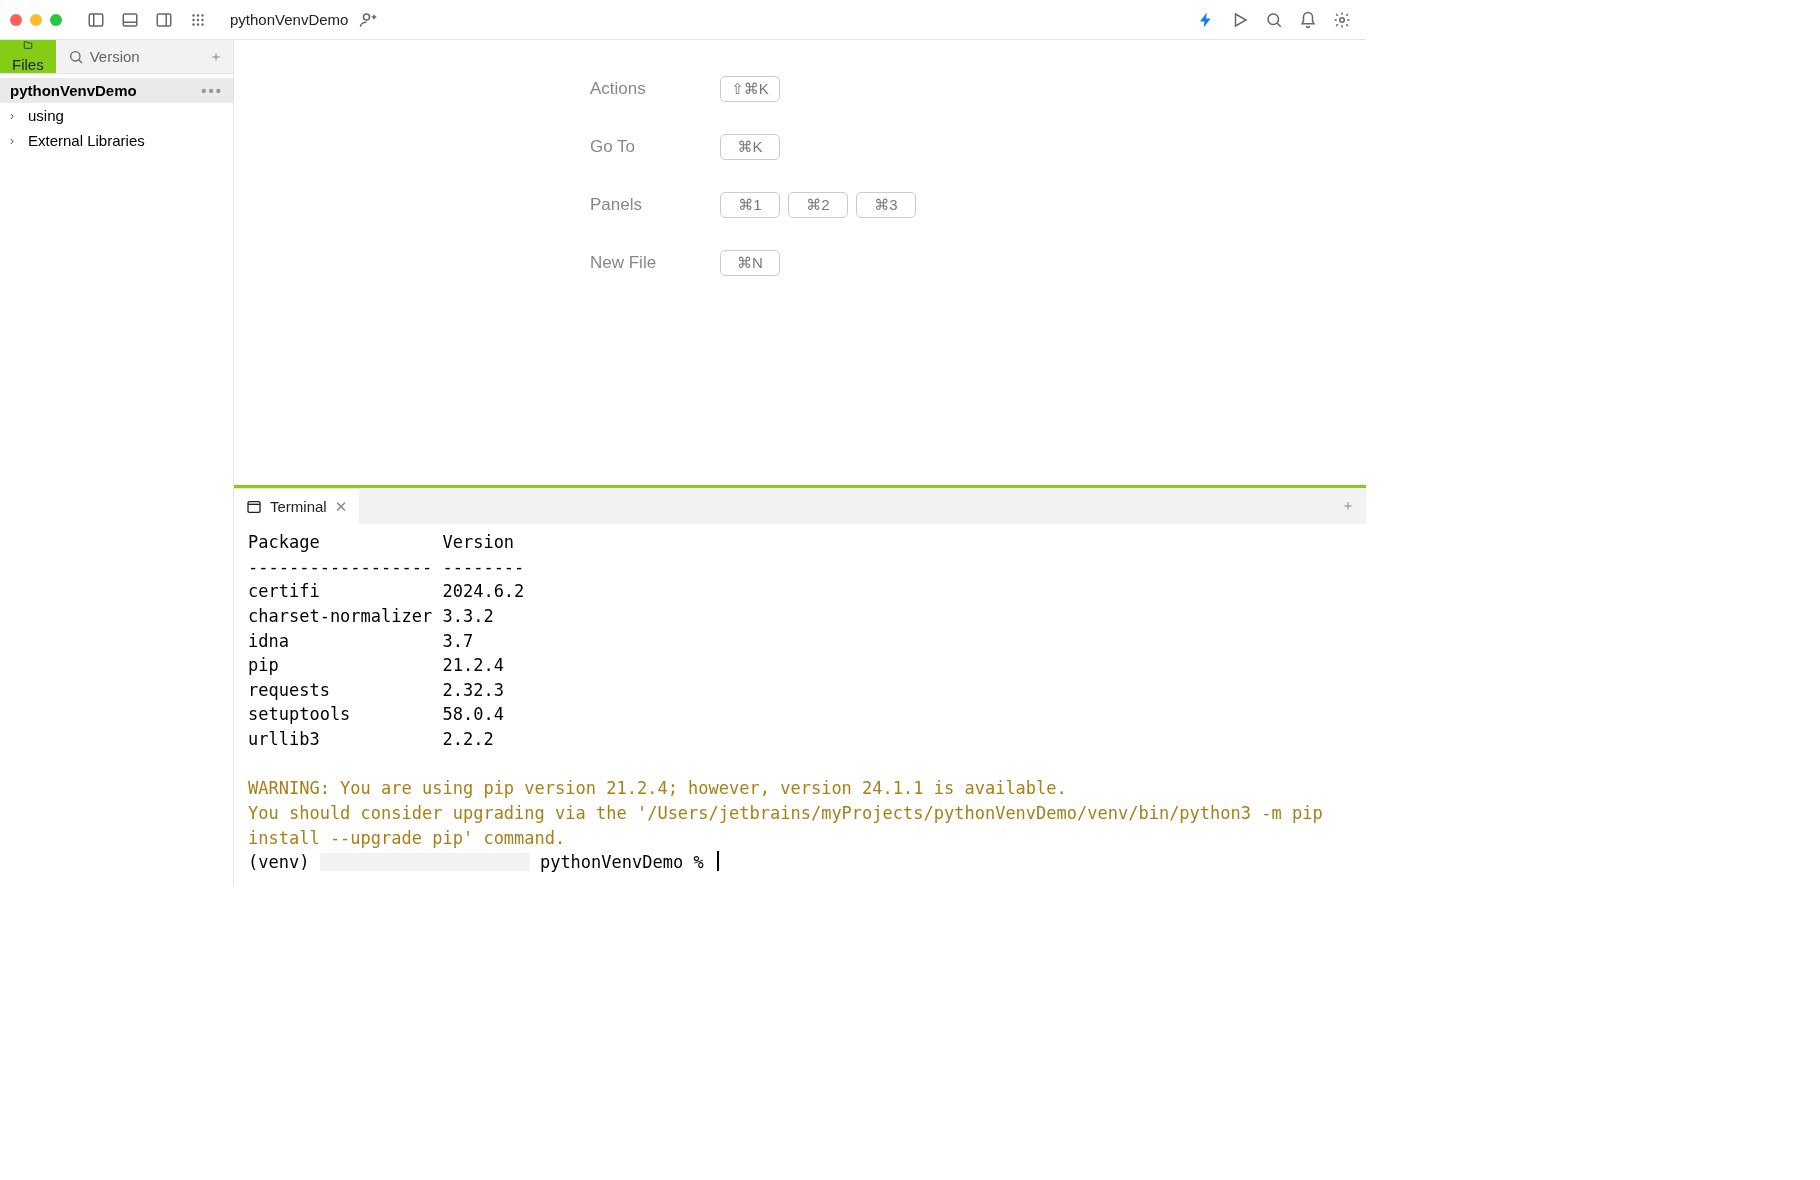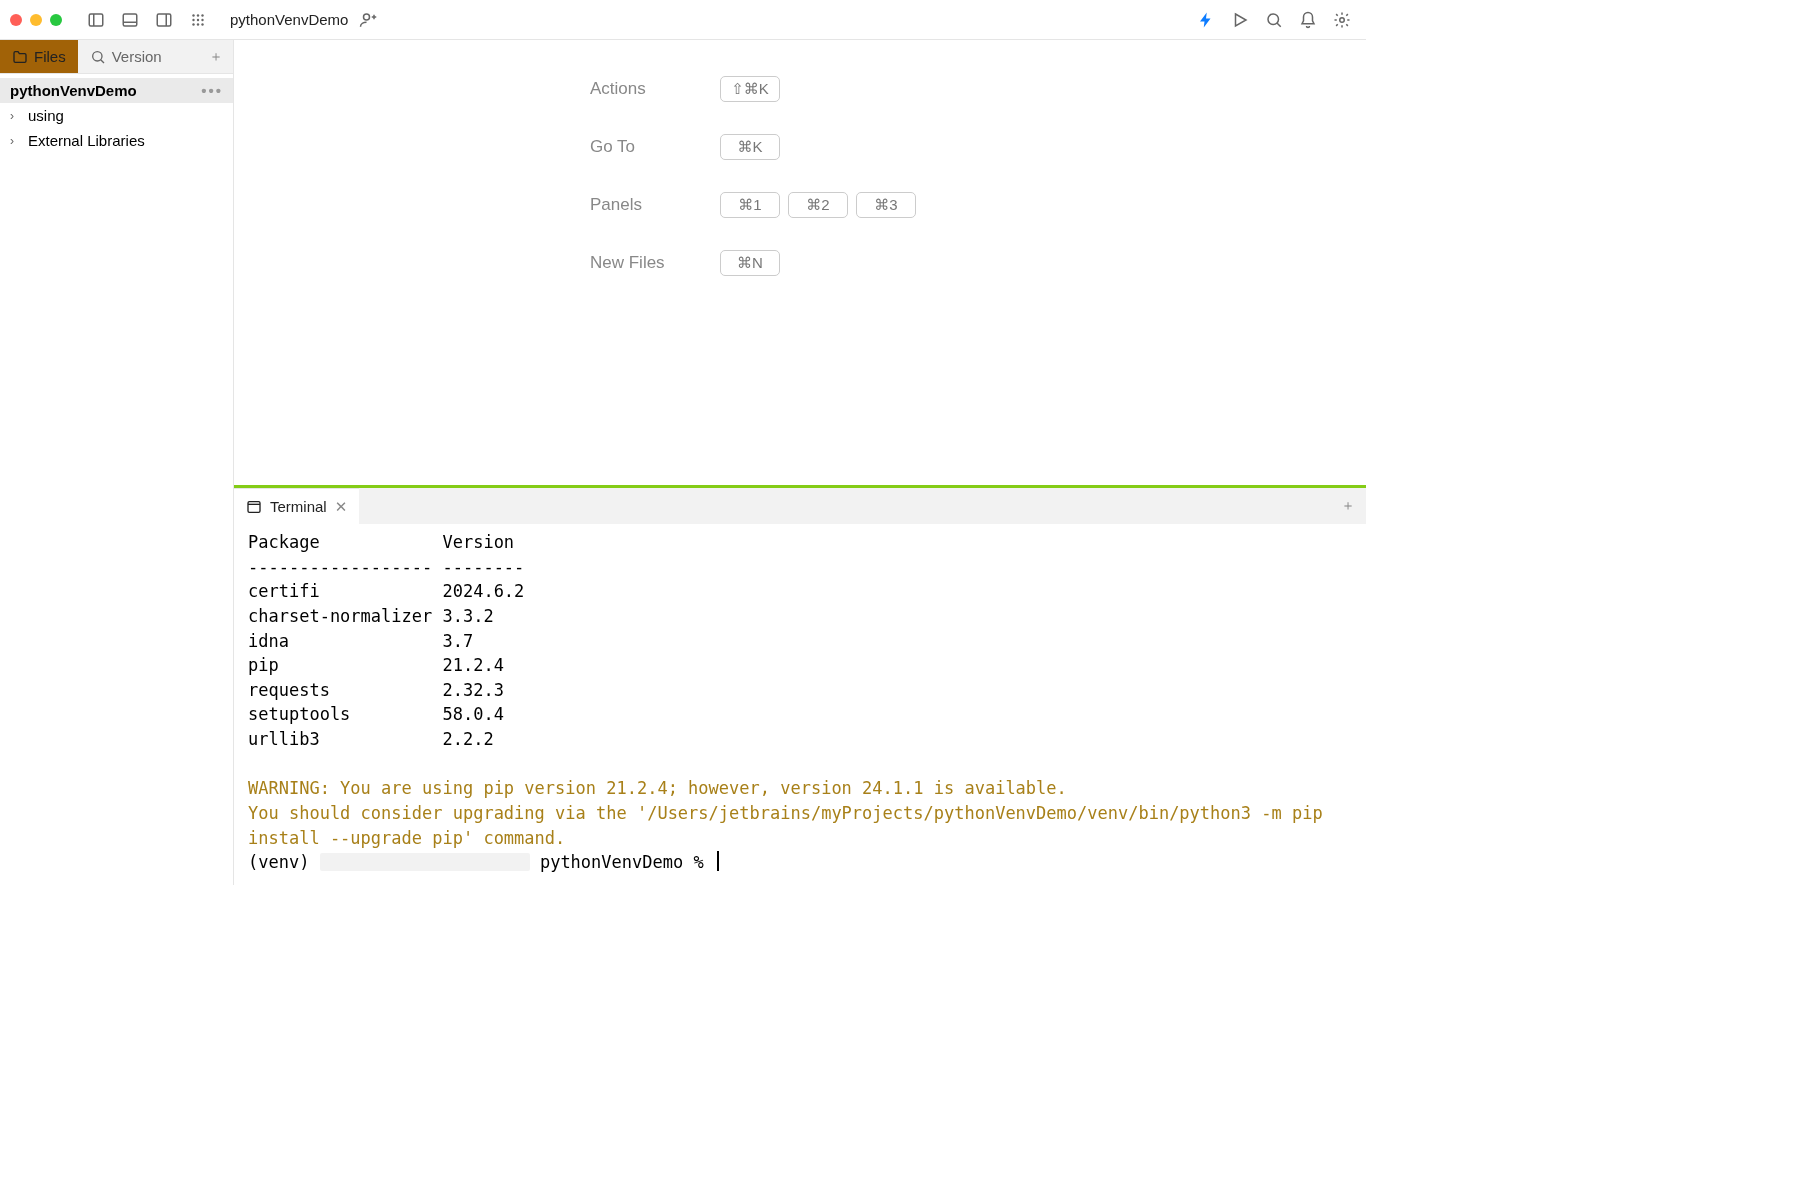--- a/index.html
+++ b/index.html
@@ -51,21 +51,21 @@
   align-items: stretch;
   border-bottom: 1px solid #e5e5e5;
 }
 .side-tab {
   display: flex; align-items: center; gap: 6px;
   padding: 0 12px;
   font-size: 15px;
   color: #666;
   cursor: pointer;
 }
-.side-tab.active { color: #222; background: #a16207; }
+.side-tab.active { color: #222; background: #84cc16; flex-direction: column; }
 .side-tab.inactive { background: #f2f2f2; flex: 1; }
 .side-add {
   width: 34px; display: flex; align-items: center; justify-content: center;
   color: #888; background: #f2f2f2; cursor: pointer;
 }
 .tree { padding: 4px 0; font-size: 15px; }
 .tree-item {
   display: flex; align-items: center;
   padding: 4px 10px;
   gap: 4px;
@@ -301,21 +301,21 @@
       </div>
       <div class="hint-row">
         <div class="hint-label">Panels</div>
         <div class="hint-keys">
           <span class="keycap">⌘1</span>
           <span class="keycap">⌘2</span>
           <span class="keycap">⌘3</span>
         </div>
       </div>
       <div class="hint-row">
-        <div class="hint-label">New Files</div>
+        <div class="hint-label">New File</div>
         <div class="hint-keys">
             <span class="keycap">⌘N</span>
           </div>
       </div>
     </div>
 
     <div class="terminal-pane">
       <div class="term-tabs">
         <div class="term-tab">
           <svg width="16" height="16" viewBox="0 0 24 24" fill="none" stroke="currentColor" stroke-width="2">

